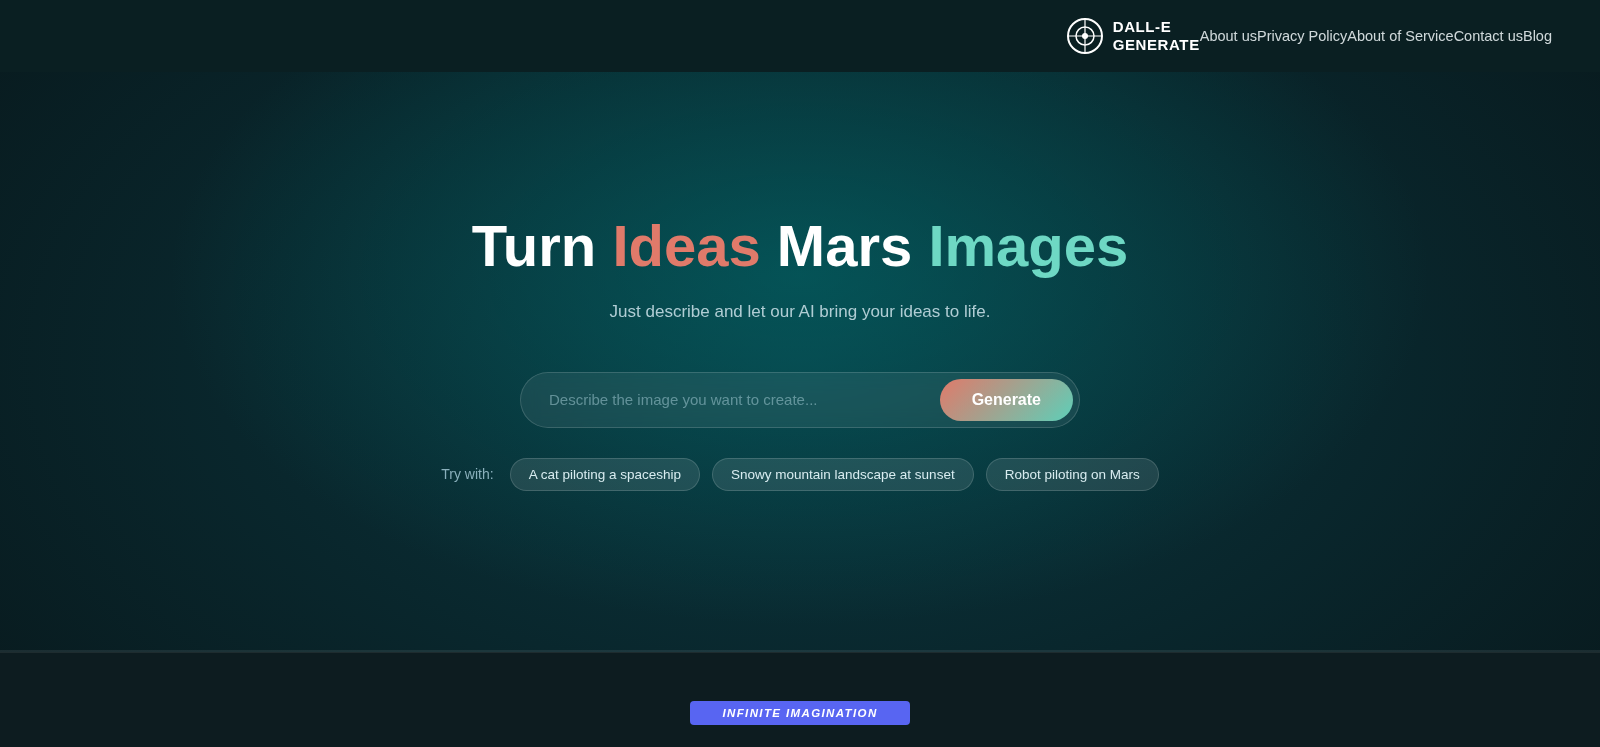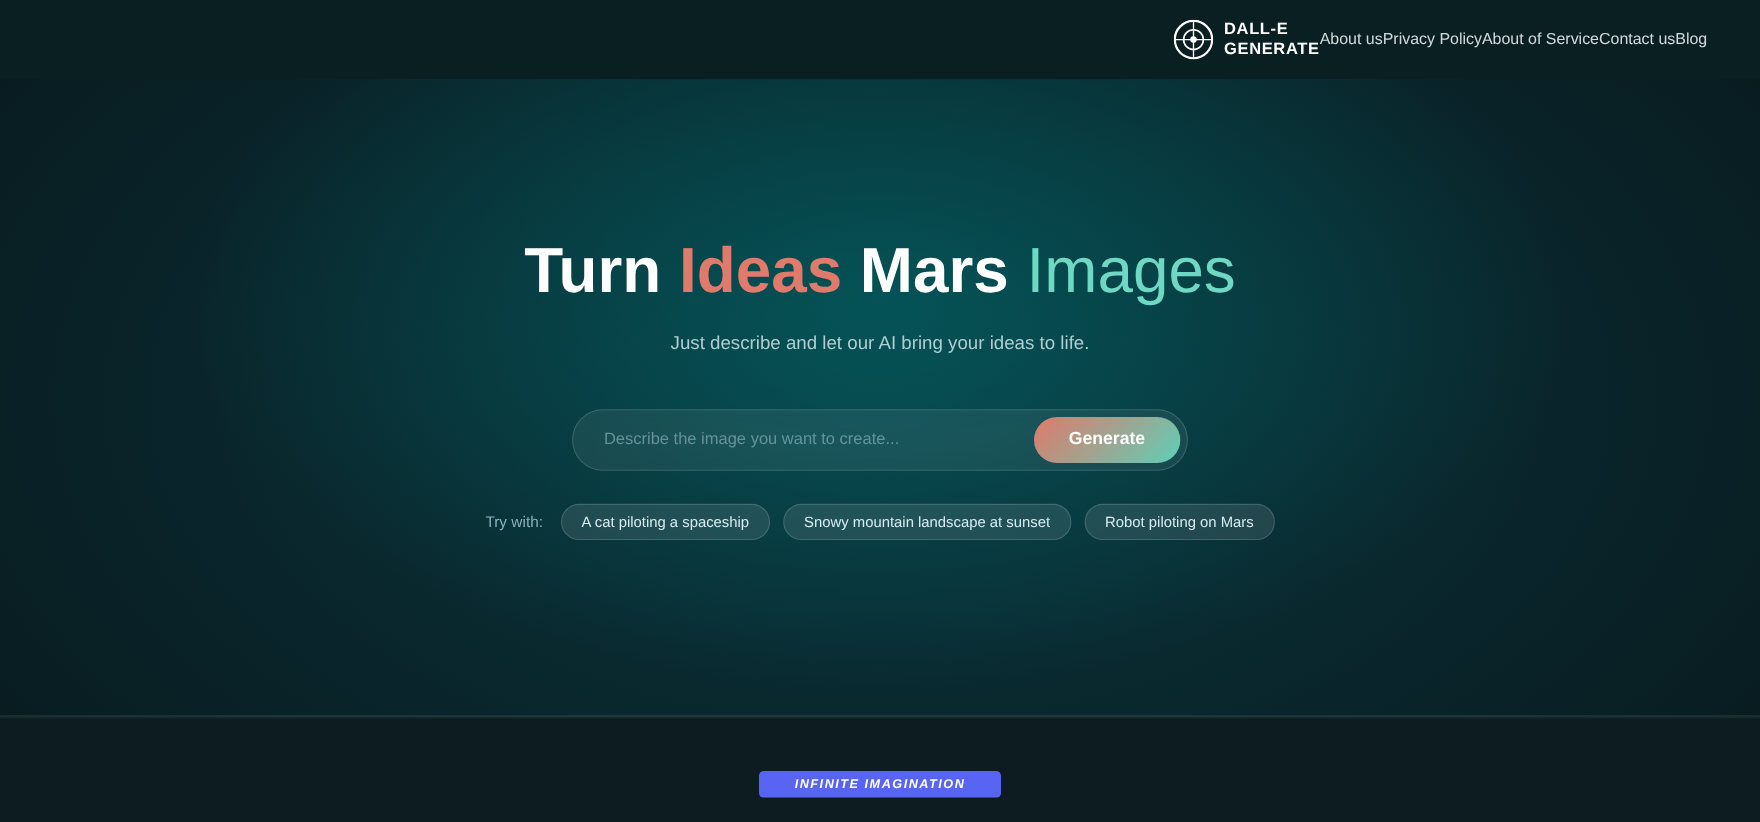--- a/index.html
+++ b/index.html
@@ -90,21 +90,21 @@
     }
 
     .hero-title .accent-pink {
       color: #e07a6a;
       font-weight: 700;
       margin-top: 32px;
     }
 
     .hero-title .accent-teal {
       color: #6ed8c4;
-      font-weight: 400;
+      font-weight: 700;
     }
 
     .hero-subtitle {
       font-size: 17px;
       color: #b0cdd4;
       margin-bottom: 50px;
       font-weight: 400;
     }
 
     .search-bar-wrapper {

